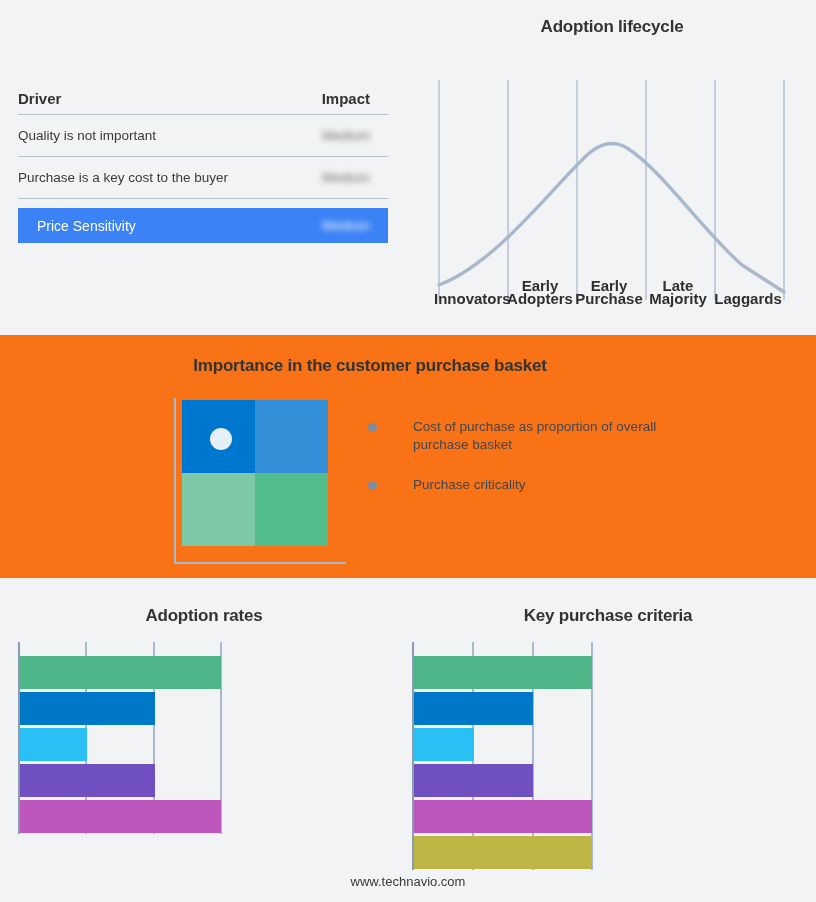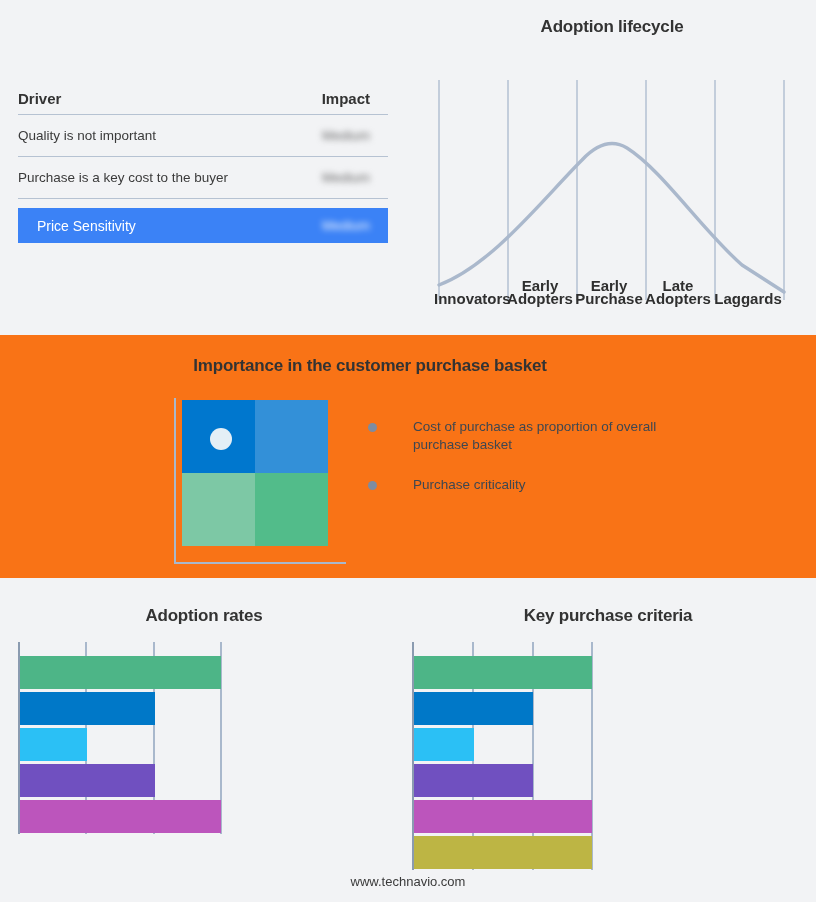--- a/index.html
+++ b/index.html
@@ -156,21 +156,21 @@
           <line x1="283" y1="0" x2="283" y2="220" stroke="#A9B8CC" stroke-width="1.3"></line>
           <line x1="352" y1="0" x2="352" y2="220" stroke="#A9B8CC" stroke-width="1.3"></line>
         </g>
         <path d="M 7 205 C 60 185, 110 120, 150 80 C 165 64, 180 59, 195 68
                  C 230 90, 270 150, 310 185 L 352 212" fill="none" stroke="#AAB8CC" stroke-width="3.4" stroke-linecap="round" stroke-linejoin="round"></path>
       </svg>
 
       <div class="seg-label" style="left:2px;width:70px;">Innovators</div>
       <div class="seg-label" style="left:73px;width:70px;">Early Adopters</div>
       <div class="seg-label" style="left:142px;width:70px;">Early Purchase</div>
-      <div class="seg-label" style="left:211px;width:70px;">Late Adopters</div>
+      <div class="seg-label" style="left:211px;width:70px;">Late Majority</div>
       <div class="seg-label" style="left:280px;width:72px;">Laggards</div>
     </div>
   </div>
 </div>
 
 <div id="middle-band">
   <div id="matrix-title" class="panel-title">Importance in the customer purchase basket</div>
 
   <div id="matrix-wrap">
     <div id="axis-y"></div>

